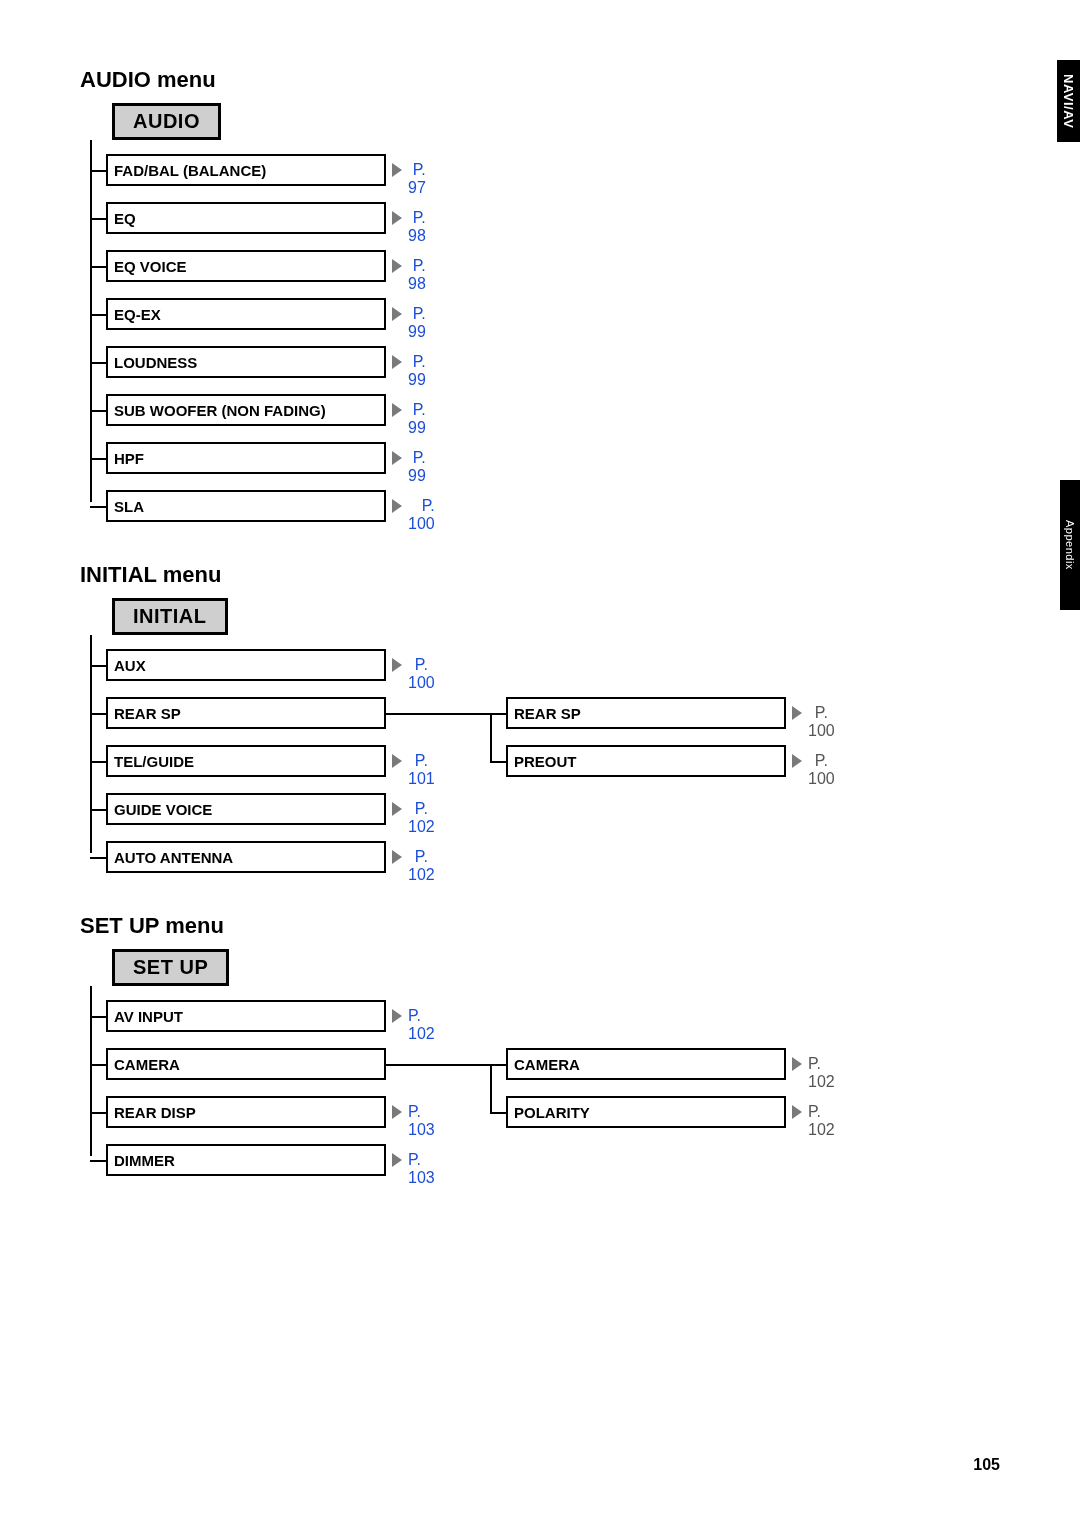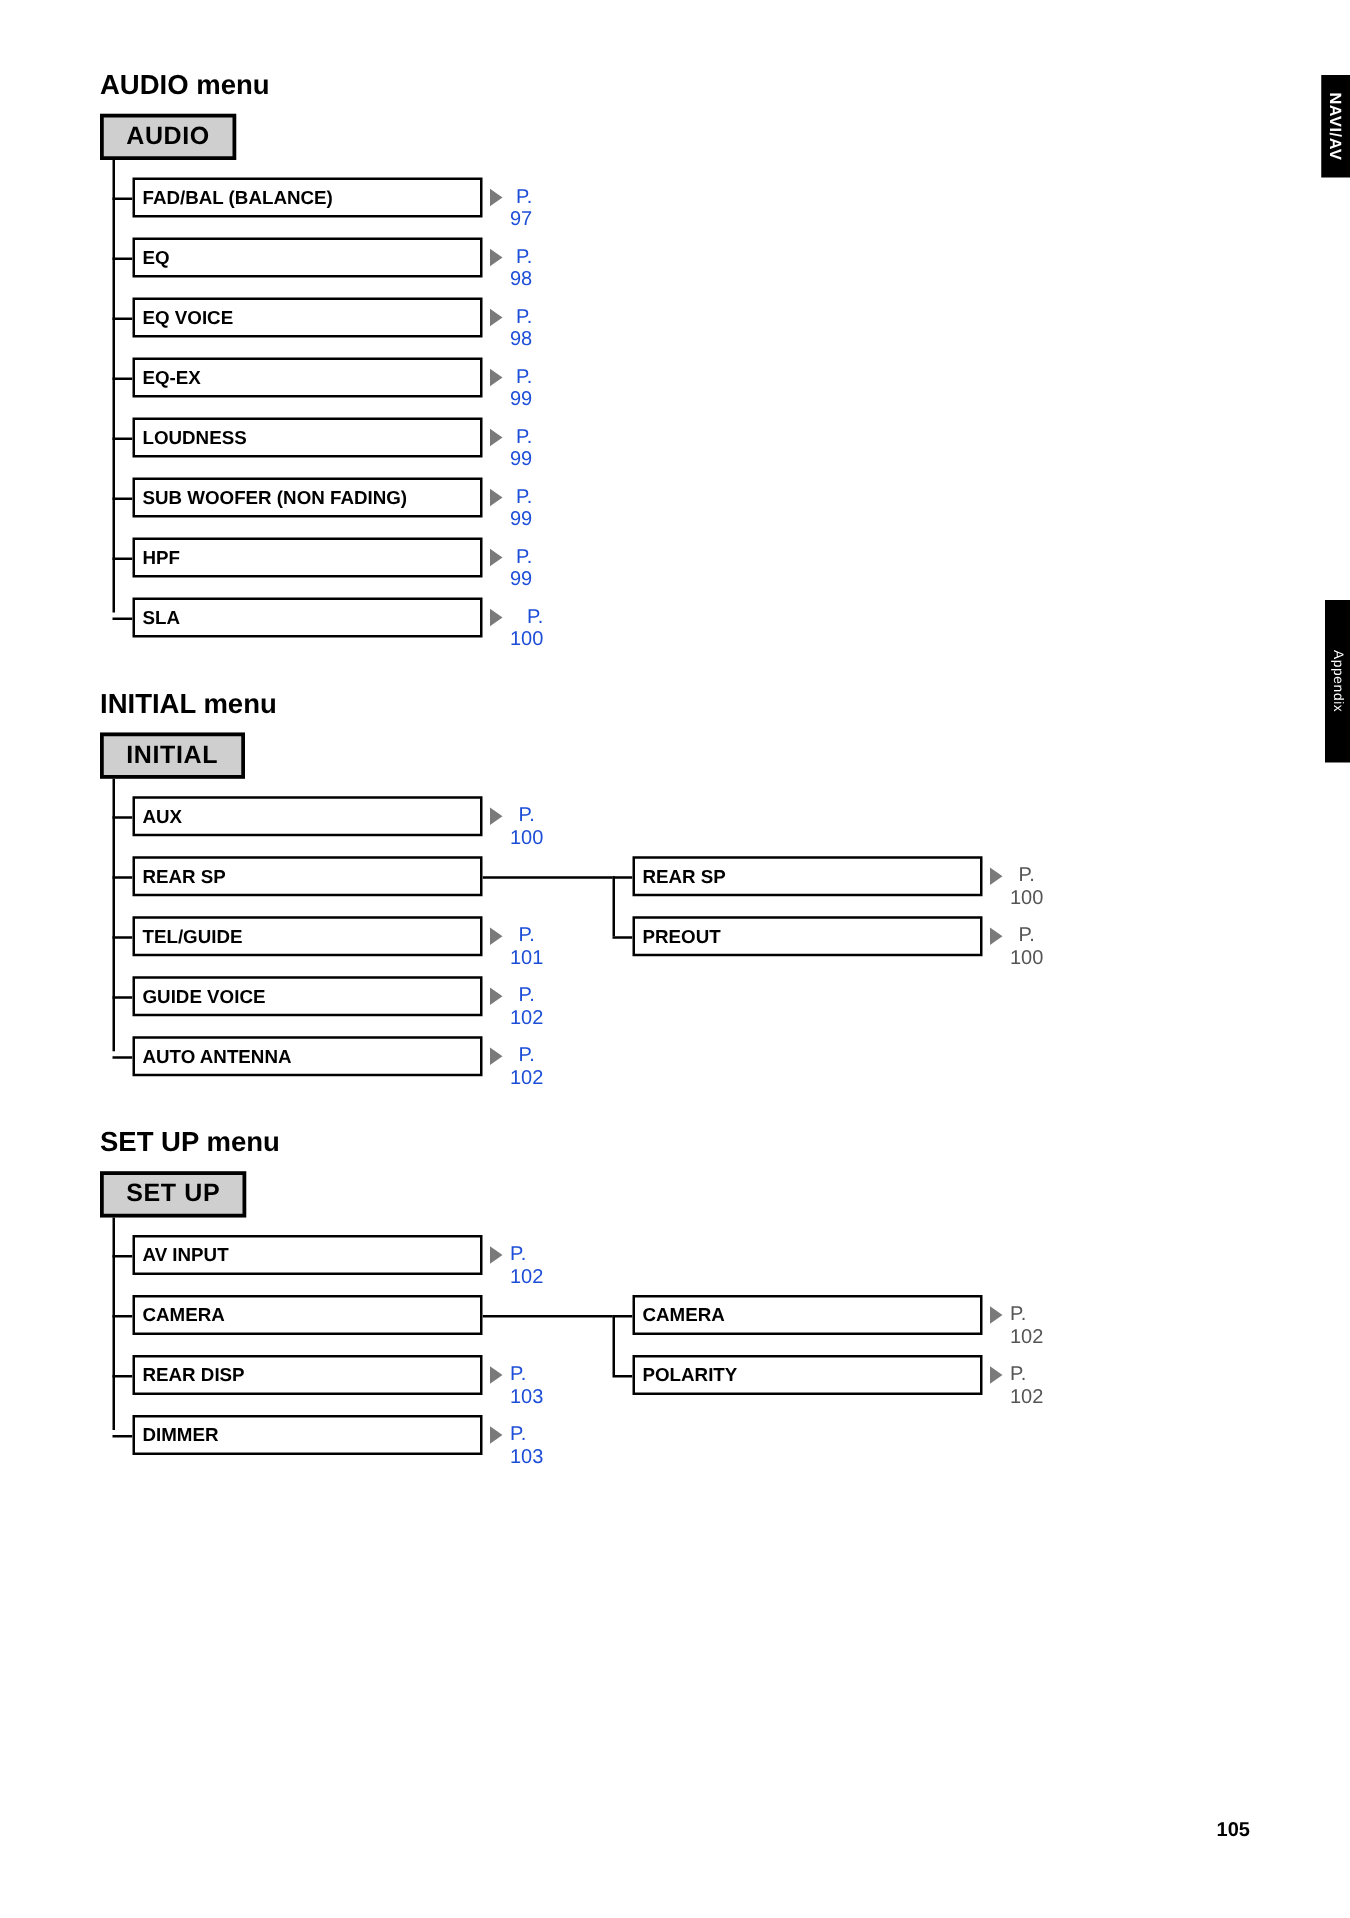--- a/index.html
+++ b/index.html
@@ -21,32 +21,33 @@
   h1.page-title {
     font-size: 24px;
     font-weight: bold;
     margin: 0 0 4px 0;
     letter-spacing: 0.2px;
   }
   h1.page-title + .hr { border-top: 2px solid #000; width: 320px; margin-bottom: 18px;}
   h2.section {
     font-size: 22px;
     font-weight: bold;
-    margin: 0 0 10px 0;
+    margin: 12px 0 10px 0;
   }
   .menu-block { margin-bottom: 28px; }
   .menu-head {
     display: inline-block;
     border: 3px solid #000;
     background: #cfcfcf;
     padding: 4px 18px;
     font-weight: bold;
     font-size: 20px;
     letter-spacing: 0.5px;
     margin-bottom: 6px;
+    margin-left: 32px;
   }
   .tree { position: relative; margin-left: 10px; }
   
   .tree .trunk {
     position: absolute;
     left: 0px;
     top: -6px;
     width: 2px;
     background: #000;
   }

